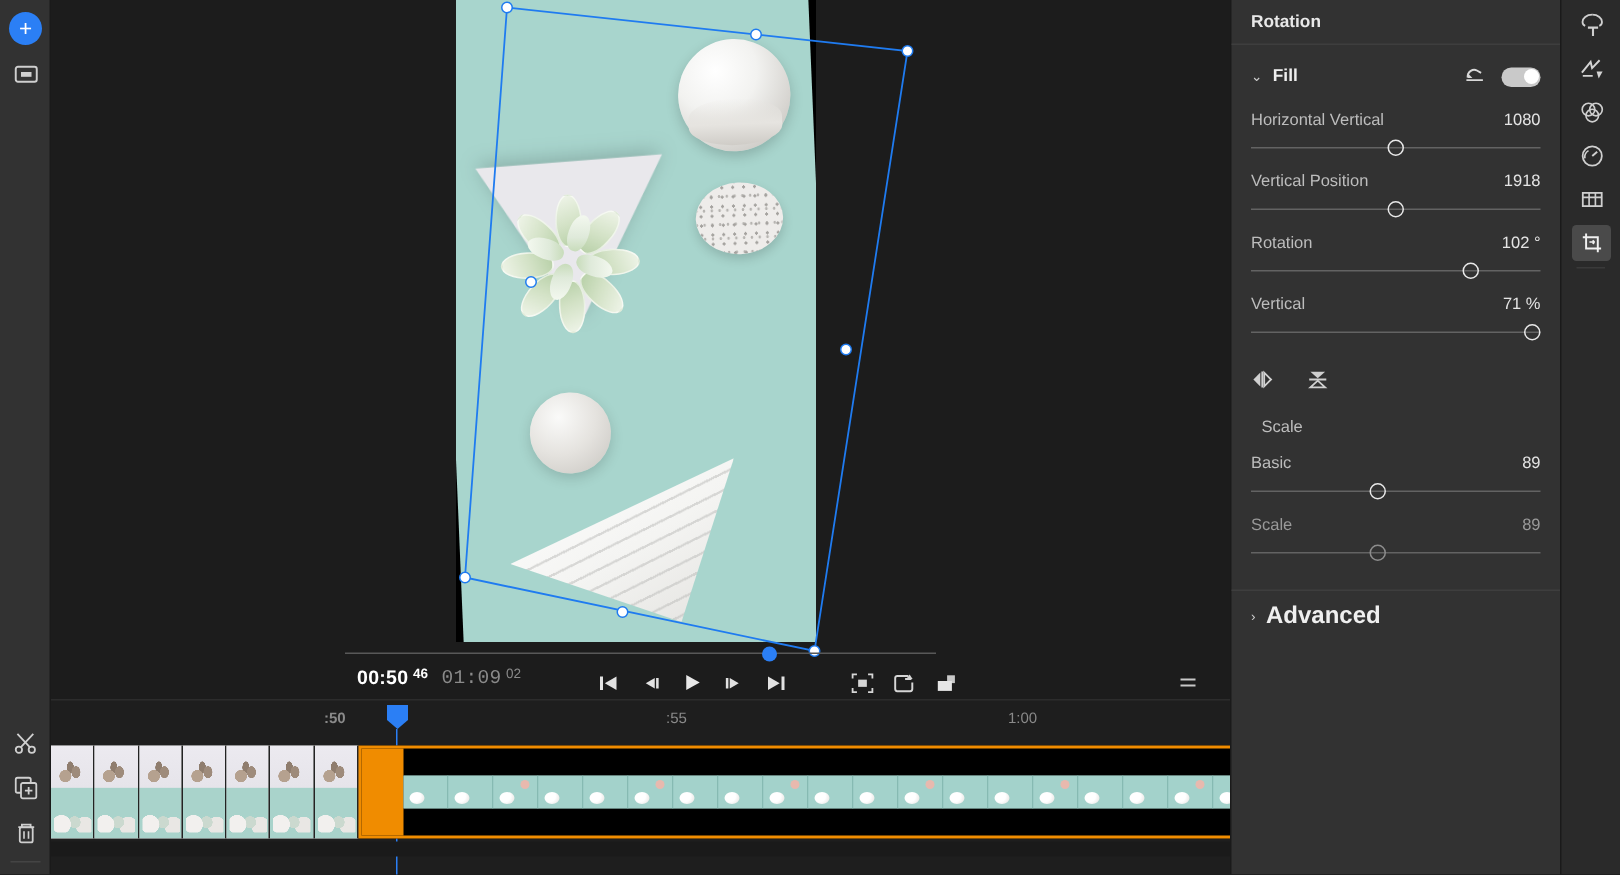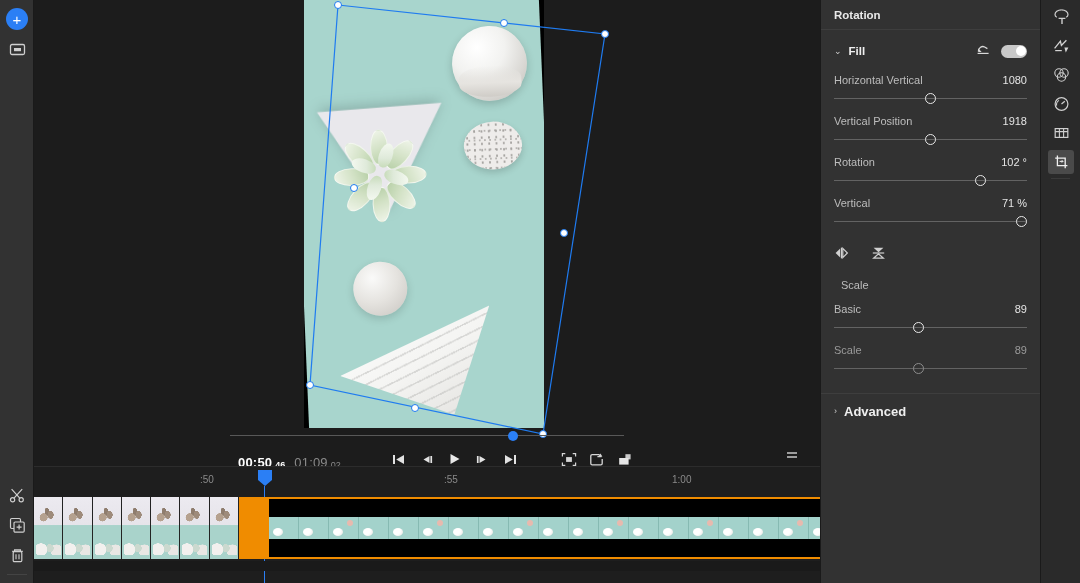--- a/index.html
+++ b/index.html
@@ -128,25 +128,25 @@
     position:absolute; left:196px; top:7px; width:394px; height:1px; background:#585858;
   }
   #scrub-knob {
     position:absolute; left:474px; top:3px; width:10px; height:10px; border-radius:50%;
     background:#2b7ff5; cursor:pointer;
   }
 
   
   #transport {
     position:absolute; left:34px; top:444px; width:786px; height:26px;
-    display:flex; align-items:flex-end;
+    display:flex; align-items:flex-start;
   }
   #tc-current { font-size:13px; font-weight:bold; color:#fff; margin-left:204px; letter-spacing:.2px; }
   #tc-current-frames { font-size:9px; font-weight:bold; color:#fff; margin-left:3px; }
-  #tc-total { font-size:13px; color:#8a8a8a; margin-left:9px; letter-spacing:.2px; }
+  #tc-total { font-size:13px; color:#8a8a8a; margin-left:9px; letter-spacing:.2px;font-family:Liberation Mono, monospace; }
   #tc-total-frames { font-size:9px; color:#8a8a8a; margin-left:3px; }
   .tbtn { width:28px; height:22px; display:flex; align-items:center; justify-content:center; cursor:pointer; }
   #transport-mid { display:flex; margin-left:44px; }
   #transport-right { display:flex; margin-left:30px; }
   #hamburger { position:absolute; right:20px; top:3px; cursor:pointer; }
 
   
   #timeline {
     position:absolute; left:34px; top:466px; width:786px; height:117px;
     background:#1e1e1e; border-top:1px solid #2c2c2c;
@@ -259,21 +259,21 @@
     width:12px; height:12px; background:#e8e8e8; border-radius:1.5px;
     display:flex; align-items:center; justify-content:center;
   }
   .checkbox svg { display:block; }
   #maintain-row .lbl { font-size:11.5px; color:#e8e8e8; }
   #props-sep { height:1px; background:#3e3e3e; margin:16px 0 0 0; }
   #advanced-head {
     height:34px; display:flex; align-items:center; padding:0 13px;
   }
   #advanced-head .caret { color:#cfcfcf; font-size:9px; margin-right:7px; }
-  #advanced-head .lbl { font-size:13px; font-weight:bold; color:#efefef; }
+  #advanced-head .lbl { font-size:16px; font-weight:bold; color:#efefef; }
 
   
   #right-rail {
     position:absolute; left:1040px; top:0; width:40px; height:583px;
     background:#2a2a2a; border-left:1px solid #1a1a1a;
     padding-top:2px;
   }
   .rrail-btn {
     width:40px; height:29px; display:flex; align-items:center; justify-content:center;
     cursor:pointer;
@@ -429,21 +429,21 @@
 
     <div id="hamburger">
       <svg width="16" height="16" viewBox="0 0 16 16">
         <path d="M3 6h10 M3 10h10" stroke="#c8c8c8" stroke-width="1.4"></path>
       </svg>
     </div>
   </div>
 
   <div id="timeline">
     <div id="ruler">
-      <span class="tick-label" style="left:166px;">:50</span>
+      <span class="tick-label" style="left:182px;font-weight:bold;">:50</span>
       <span class="tick-label" style="left:410px;">:55</span>
       <span class="tick-label" style="left:638px;">1:00</span>
       <div id="playhead-head"></div>
     </div>
     <div id="playhead-line"></div>
 
     <div id="tracks">
       <div id="clip-a">
         <div class="thumb"></div>
         <div class="thumb"></div>

